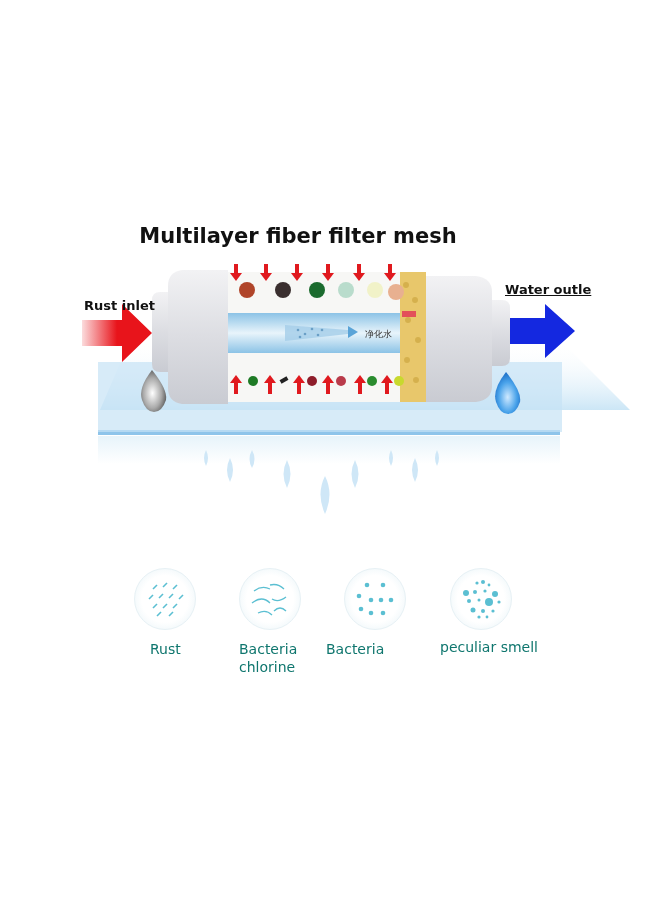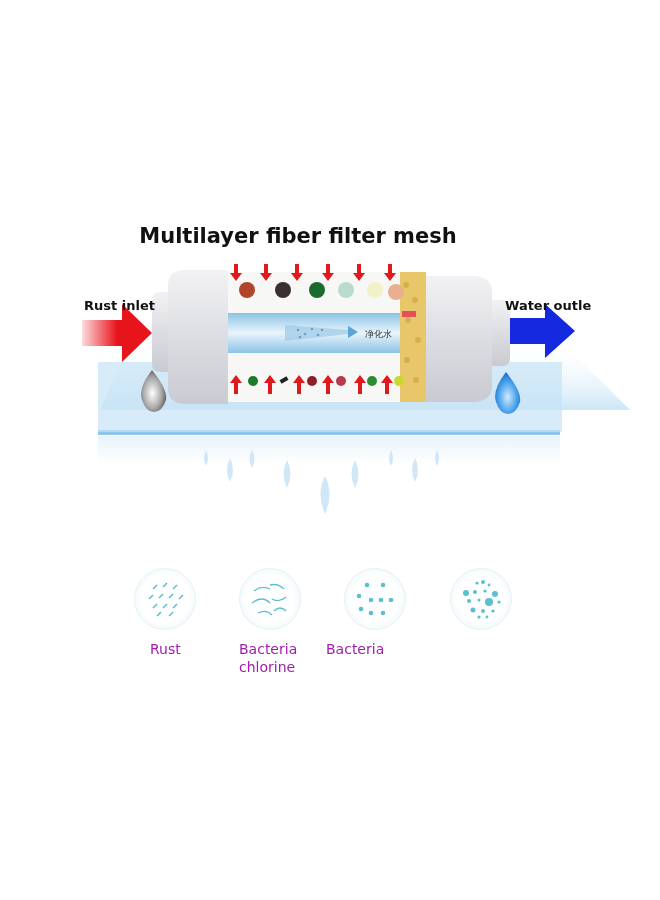--- a/index.html
+++ b/index.html
@@ -1,20 +1,20 @@
 <!DOCTYPE html>
 <html><head>
 <meta charset="utf-8">
 <style>
   html,body{margin:0;padding:0;background:#fff;}
   body{width:660px;height:900px;position:relative;overflow:hidden;font-family:"DejaVu Sans",sans-serif;}
   .title{position:absolute;left:0;width:596px;top:224px;text-align:center;font-size:21px;font-weight:bold;color:#111;font-family:"DejaVu Sans",sans-serif;}
   .lbl{position:absolute;font-size:13px;font-weight:bold;color:#111;}
   .stage{position:absolute;left:0;top:0;width:660px;height:540px;}
-  .cap{position:absolute;font-size:14px;color:#a21caf;line-height:18px;}
+  .cap{position:absolute;font-size:14px;color:#0f766e;line-height:18px;}
   .icon{position:absolute;width:60px;height:60px;border-radius:50%;background:radial-gradient(circle,#fff 55%,#e3f1f6 100%);border:1px solid #e7f1f5;}
 </style>
 </head>
 <body>
 
 <div class="title">Multilayer fiber filter mesh</div>
 
 <svg class="stage" viewBox="0 0 660 540" width="660" height="540">
   <defs>
     <linearGradient id="inArrow" x1="0" x2="1">
@@ -175,21 +175,21 @@
   <path d="M168,286 q0,-14 14,-16 h46 v134 h-46 q-14,-2 -14,-16z" fill="url(#cap)"></path>
 
   <path d="M426,276 h50 q16,2 16,16 v94 q0,14 -16,16 h-50z" fill="url(#cap)"></path>
   <path d="M492,300 h10 q8,0 8,8 v50 q0,8 -8,8 h-10z" fill="url(#cap)"></path>
 
   <path d="M152,370 q-14,18 -10,30 q4,12 12,12 q8,0 12,-12 q2,-10 -14,-30z" fill="url(#dropGray)"></path>
   <path d="M506,372 q-14,18 -10,30 q4,12 12,12 q8,0 12,-12 q2,-10 -14,-30z" fill="url(#dropBlue)"></path>
 </svg>
 
 <div class="lbl" style="left:84px;top:298px;">Rust inlet</div>
-<div class="lbl" style="left:505px;top:298px;">Water outle</div>
+<div class="lbl" style="left:505px;top:282px;text-decoration:underline;">Water outle</div>
 
 <div class="icon" style="left:134px;top:568px;">
   <svg width="60" height="60" viewBox="0 0 60 60">
       <g stroke="#5bbfd2" stroke-width="1.6" fill="#5bbfd2">
     <line x1="18" y1="20" x2="22" y2="16"></line>
         <line x1="28" y1="18" x2="32" y2="14"></line>
         <line x1="38" y1="20" x2="42" y2="16"></line>
     <line x1="14" y1="30" x2="18" y2="26"></line>
         <line x1="24" y1="29" x2="28" y2="25"></line>
         <line x1="34" y1="29" x2="38" y2="25"></line>
@@ -256,13 +256,14 @@
   <div>Rust</div>
 </div>
 <div class="cap" style="left:239px;top:640px;">
   <div>Bacteria</div>
   <div>chlorine</div>
 </div>
 <div class="cap" style="left:326px;top:640px;">
   <div>Bacteria</div>
 </div>
 <div class="cap" style="left:440px;top:638px;">
+  <div>peculiar smell</div>
 </div>
 
 </body></html>

